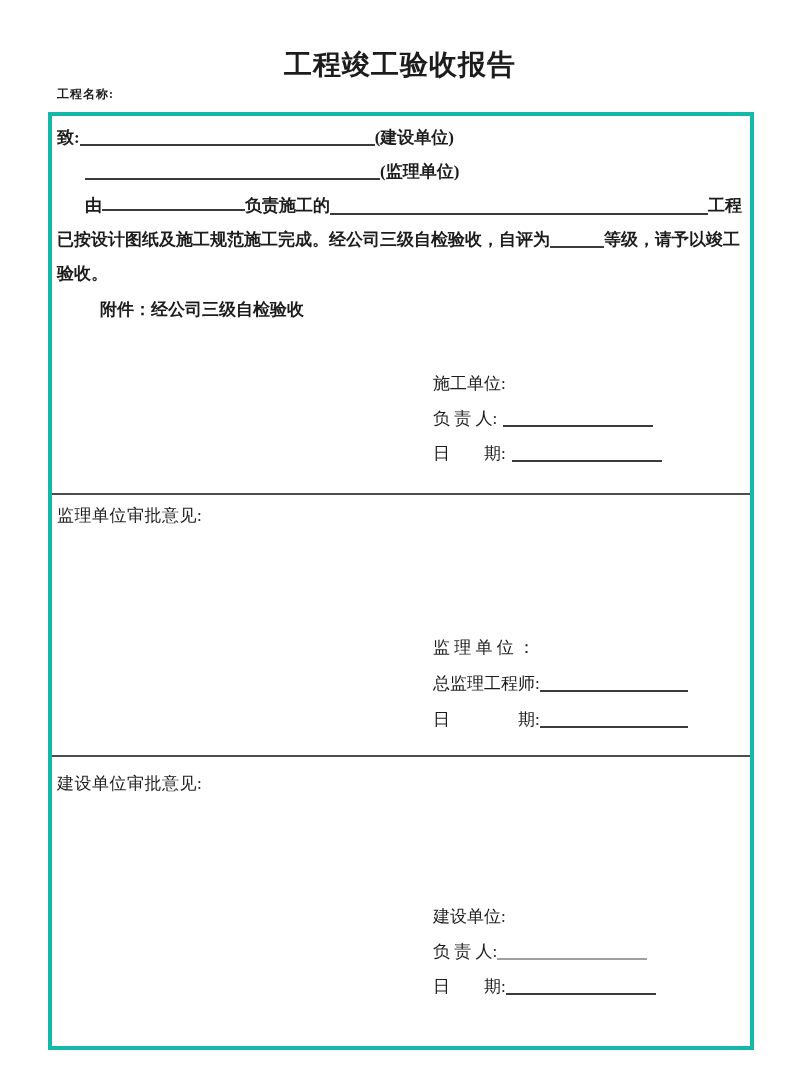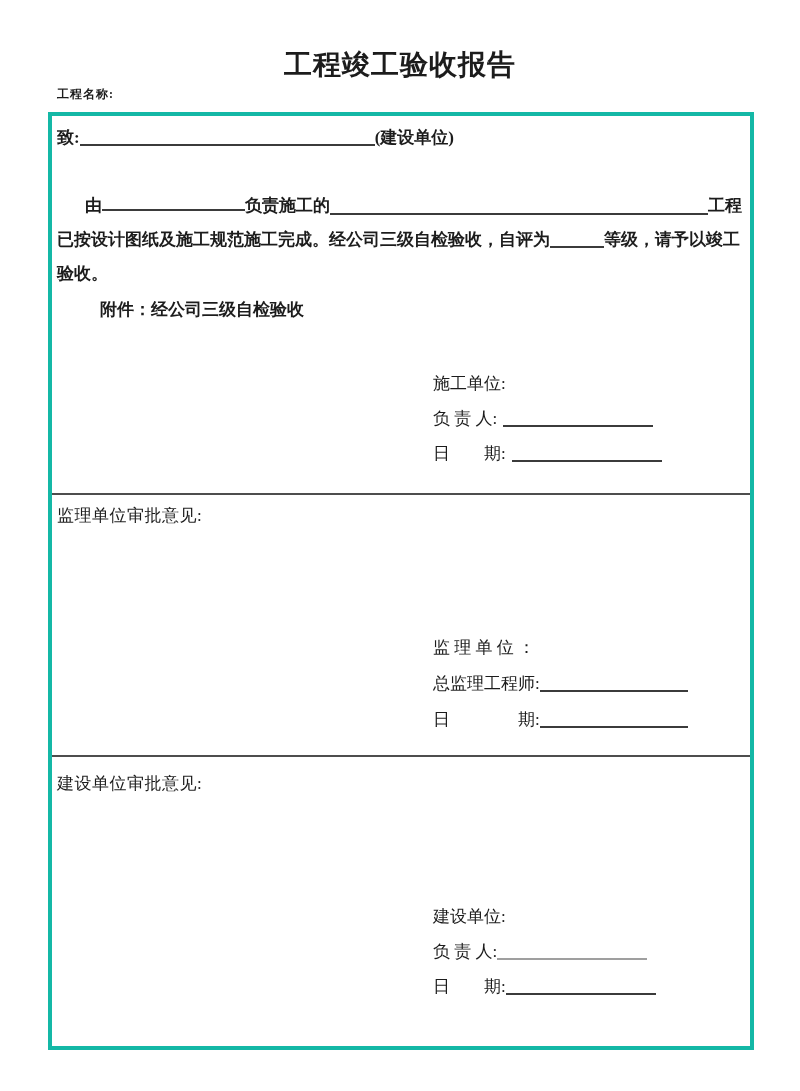--- a/index.html
+++ b/index.html
@@ -51,20 +51,23 @@
 <div class="page-title">工程竣工验收报告</div>
 
 <div class="project-name">工程名称:</div>
 
 <div class="form-box">
 
   <div class="row bold" style="top:10px; left:5px;">
     <span>致:</span><span class="blank w295"></span><span>(建设单位)</span>
   </div>
 
+  <div class="row bold" style="top:44px; left:33px;">
+    <span class="blank w295"></span><span>(监理单位)</span>
+  </div>
 
   <div class="flexline" style="top:78px; left:33px; right:8px;">
     <span>由</span>
       <span class="blank w143"></span>
       <span>负责施工的</span>
       <span class="grow"></span>
       <span>工程</span>
   </div>
 
   <div class="row bold" style="top:112px; left:5px;">

